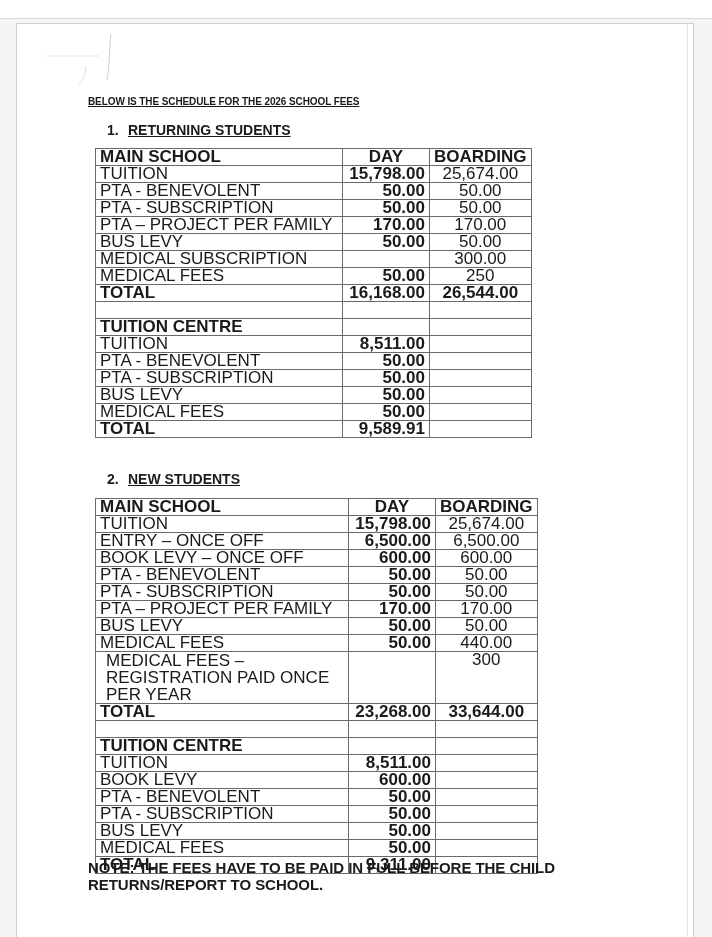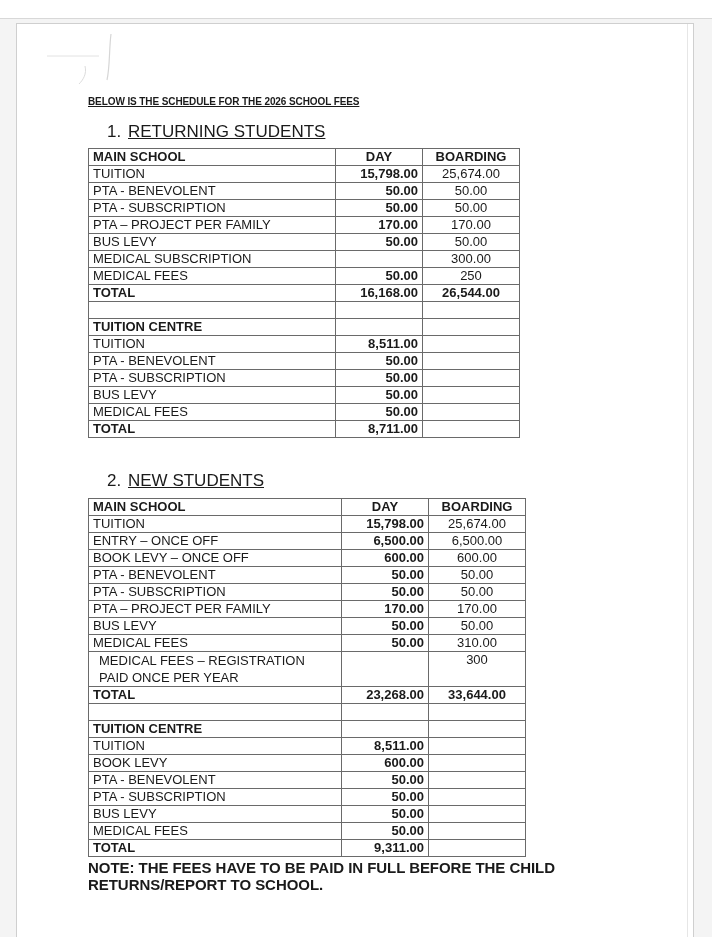--- a/index.html
+++ b/index.html
@@ -23,28 +23,28 @@
       background: #e6e6e6;
     }
     .scribble { position: absolute; left: 16px; top: 6px; width: 80px; height: 60px; }
     .doc-title {
       position: absolute; left: 71px; top: 72px;
       font-size: 10px; font-weight: bold; text-decoration: underline;
       letter-spacing: -0.1px;
     }
     .section-heading {
       position: absolute; left: 90px;
-      font-size: 17px; font-weight: normal;
+      font-size: 14px; font-weight: bold;
     }
     .section-heading .num { display: inline-block; width: 21px; }
     .section-heading .txt { text-decoration: underline; }
     table.fees {
-      position: absolute; left: 71px;
+      position: absolute; left: 78px;
       border-collapse: collapse;
-      font-size: 13px;
+      font-size: 17px;
       table-layout: fixed;
     }
     table.fees td {
       border: 1px solid #6a6a6a;
       height: 16px; padding: 0 4px; line-height: 16px;
       white-space: nowrap; overflow: hidden;
     }
     table.fees td.c-label { width: 238px; text-align: left; }
     table.fees td.c-day { width: 78px; text-align: right; font-weight: bold; }
     table.fees td.c-board { width: 88px; text-align: center; }
@@ -153,21 +153,21 @@
           <td class="c-day">50.00</td>
           <td class="c-board"></td>
         </tr>
     <tr>
           <td class="c-label">MEDICAL FEES</td>
           <td class="c-day">50.00</td>
           <td class="c-board"></td>
         </tr>
     <tr class="bold">
           <td class="c-label">TOTAL</td>
-          <td class="c-day">8,711.00</td>
+          <td class="c-day">9,589.91</td>
           <td class="c-board"></td>
         </tr>
   </tbody>
     </table>
 
   <div class="section-heading" style="top:447px;">
     <span class="num">2.</span><span class="txt">NEW STUDENTS</span>
   </div>
 
   <table class="fees" style="top:474px;">
@@ -208,21 +208,21 @@
           <td class="c-board">170.00</td>
         </tr>
     <tr>
           <td class="c-label">BUS LEVY</td>
           <td class="c-day">50.00</td>
           <td class="c-board">50.00</td>
         </tr>
     <tr>
           <td class="c-label">MEDICAL FEES</td>
           <td class="c-day">50.00</td>
-          <td class="c-board">310.00</td>
+          <td class="c-board">440.00</td>
         </tr>
     <tr>
           <td class="c-label wrap" style="vertical-align:top;padding-left:10px;">MEDICAL FEES – REGISTRATION PAID ONCE PER YEAR</td>
           <td class="c-day" style="vertical-align:top;"></td>
           <td class="c-board" style="vertical-align:top;">300</td>
         </tr>
     <tr class="bold">
           <td class="c-label">TOTAL</td>
           <td class="c-day">23,268.00</td>
           <td class="c-board">33,644.00</td>

